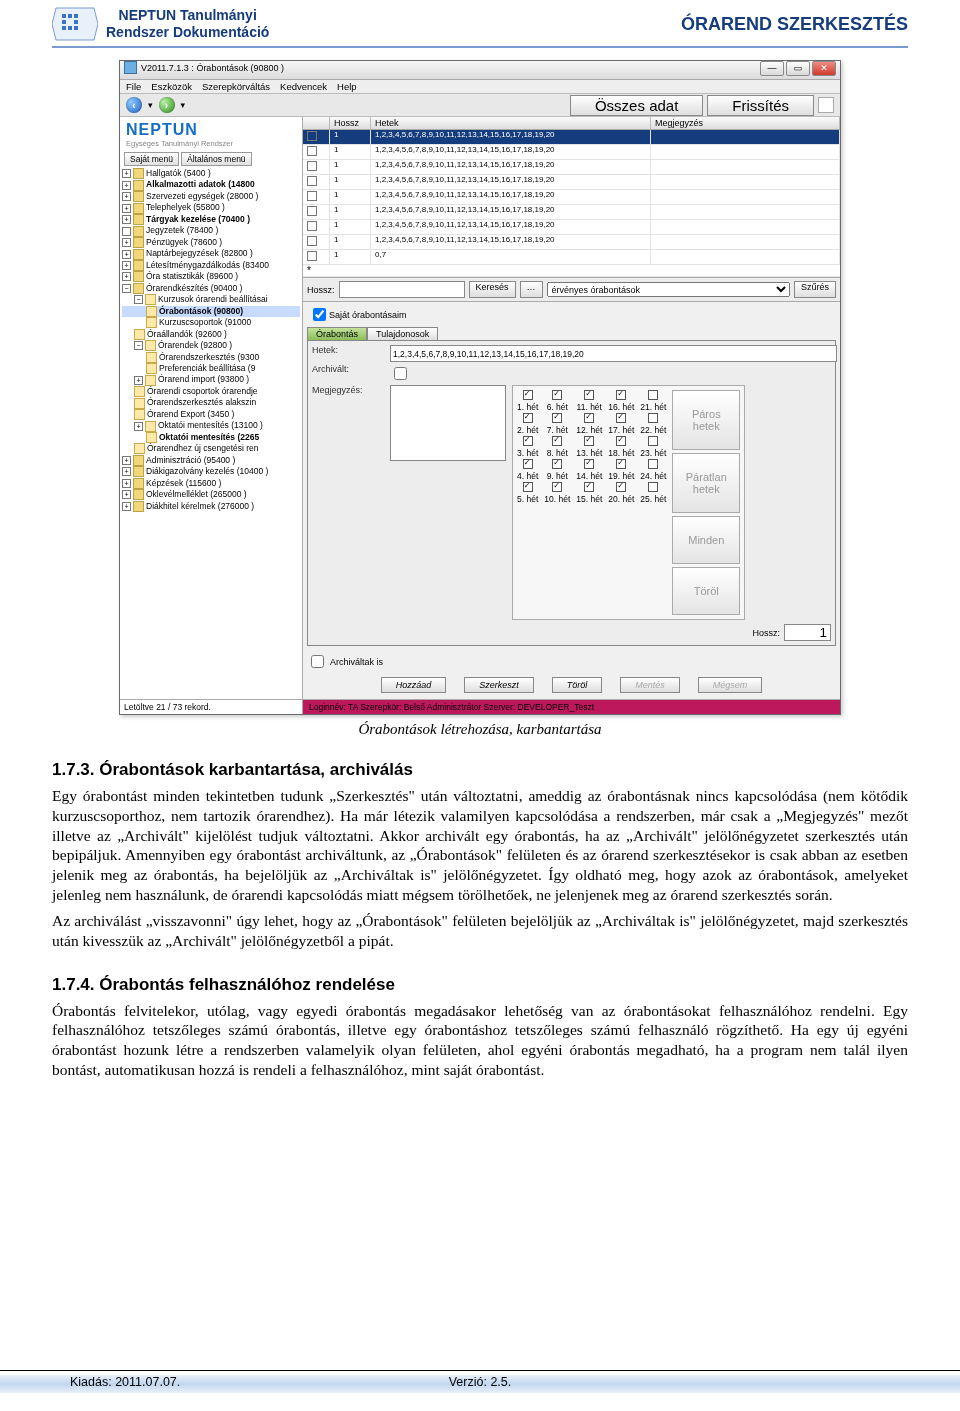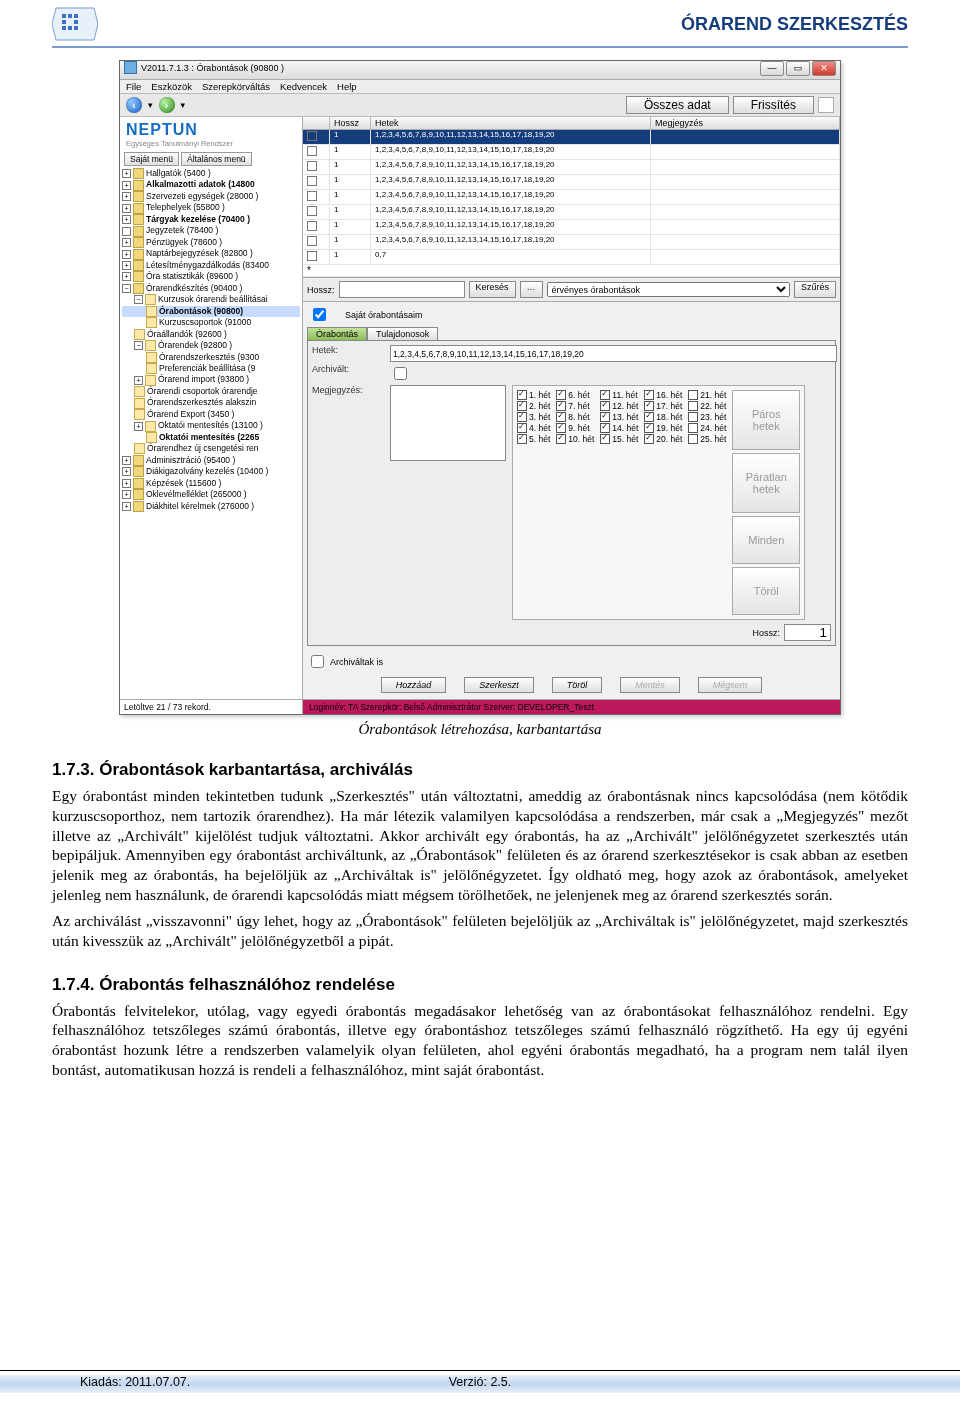--- a/index.html
+++ b/index.html
@@ -19,21 +19,21 @@
   .winbtns{display:flex;gap:2px;}
   .winbtn{width:22px;height:13px;border:1px solid #8a8a8a;background:linear-gradient(#fdfdfd,#d9d9d9);border-radius:2px;display:flex;align-items:center;justify-content:center;font-size:9px;line-height:1;}
   .winbtn.close{background:linear-gradient(#f08b84,#cf3a2c);color:#fff;}
   .menubar{display:flex;gap:10px;background:#eee;border-bottom:1px solid #bbb;padding:1px 6px;font-size:9.5px;}
   .toolbar{display:flex;align-items:center;gap:4px;background:#e8e8e8;border-bottom:1px solid #bbb;padding:2px 6px;height:18px;justify-content:space-between;}
   .tb-left{display:flex;align-items:center;gap:6px;}
   .circlebtn{width:16px;height:16px;border-radius:50%;display:flex;align-items:center;justify-content:center;color:#fff;font-size:10px;font-weight:bold;box-shadow:inset 0 0 2px rgba(0,0,0,.4);}
   .cb-blue{background:radial-gradient(circle at 30% 30%,#8ec8ff,#1e63c7);}
   .cb-green{background:radial-gradient(circle at 30% 30%,#b4f3a1,#2f8b1d);}
   .tb-right{display:flex;align-items:center;gap:4px;}
-  .tb-btn{border:1px solid #8a8a8a;background:linear-gradient(#fff,#dedede);padding:1px 17px;font-size:12px;}
+  .tb-btn{border:1px solid #8a8a8a;background:linear-gradient(#fff,#dedede);padding:1px 24px;font-size:15px;}
   .pin{width:14px;height:14px;border:1px solid #aaa;background:#fff;display:inline-block;}
   .body{display:flex;background:#f0f0f0;}
   .pane-left{width:182px;border-right:1px solid #aaa;background:#fff;display:flex;flex-direction:column;}
   .neptun-logo{padding:4px 6px;}
   .neptun-logo .nl1{color:#156ec2;font-family:Arial,sans-serif;font-weight:bold;font-size:16px;letter-spacing:1px;}
   .neptun-logo .nl2{color:#888;font-size:7.5px;}
   .menu-tabs{display:flex;gap:2px;padding:0 4px;}
   .menu-tab{border:1px solid #999;background:linear-gradient(#fff,#e0e0e0);font-size:8.5px;padding:1px 5px;}
   .tree{flex:1;overflow:hidden;padding:2px 2px 2px 2px;font-size:8.5px;line-height:1.35;color:#000;}
   .tree .it{display:flex;align-items:center;gap:2px;white-space:nowrap;}
@@ -53,53 +53,53 @@
   .grow{display:flex;border-bottom:1px solid #e3e3e3;font-size:8px;}
   .grow .gc{border-right:1px solid #e3e3e3;padding:0 4px;}
   .grow.sel{background:#153c7c;color:#fff;}
   .sq{width:8px;height:8px;border:1px solid #777;display:inline-block;margin:1px 0;}
   .glast{display:flex;border-bottom:1px solid #e3e3e3;}
   .glast .gc{padding:0 4px;font-size:10px;}
   .filterbar{display:flex;align-items:center;gap:4px;padding:3px 4px;border-bottom:1px solid #aaa;background:#ececec;font-size:9px;}
   .filterbar input[type=text]{height:13px;font-size:9px;border:1px solid #888;background:#fff;}
   .filterbar .fbtn{border:1px solid #888;background:linear-gradient(#fff,#dedede);padding:0 6px;height:15px;font-size:9px;}
   .filterbar select{font-size:9px;height:15px;}
-  .checkrow{padding:3px 6px;font-size:9px;display:flex;align-items:center;gap:16px;background:#f0f0f0;}
+  .checkrow{padding:3px 6px;font-size:9px;display:flex;align-items:center;gap:0;background:#f0f0f0;}
   .tabs2{display:flex;padding-left:4px;}
   .tab2{border:1px solid #888;border-bottom:none;background:linear-gradient(#c3e29c,#8bbe59);padding:1px 8px;font-size:9px;}
   .tab2.inactive{background:linear-gradient(#fff,#dedede);}
   .detailbox{border:1px solid #888;margin:0 4px 2px;background:#ededed;padding:4px;font-size:9px;}
   .drow{display:flex;align-items:flex-start;margin-bottom:2px;gap:20px;}
   .dlabel{width:58px;color:#333;}
   .dfield{flex:1;}
   .dfield input{width:100%;height:13px;border:1px solid #888;background:#fff;font-size:8.5px;}
   .weeks{border:1px solid #aaa;background:#f7f7f7;padding:4px;display:flex;gap:6px;}
   .wcol{display:flex;flex-direction:column;gap:1px;}
-  .wk{display:flex;align-items:center;gap:2px;font-size:8.5px;white-space:nowrap;}
+  .wk{display:flex;align-items:center;gap:2px;font-size:8.5px;white-space:nowrap;flex-direction:column;}
   .wk .cb{width:8px;height:8px;border:1px solid #555;display:inline-block;background:#fff;position:relative;}
   .wk .cb.on::after{content:"✓";position:absolute;font-size:8px;left:0;top:-2px;}
   .sidebtns{display:flex;flex-direction:column;gap:3px;margin-left:auto;}
   .sidebtns .sb{border:1px solid #aaa;background:linear-gradient(#fff,#e4e4e4);color:#999;font-size:11px;padding:17px 4px;text-align:center;width:58px;}
   .hosszrow{display:flex;align-items:center;gap:4px;justify-content:flex-end;margin-top:4px;font-size:9px;}
   .hosszrow input{width:40px;height:13px;border:1px solid #888;text-align:right;padding-right:3px;}
   .archrow{margin:4px 0 0 4px;font-size:9px;display:flex;align-items:center;gap:3px;}
   .btnrow{display:flex;justify-content:center;gap:18px;padding:6px 0;background:#f0f0f0;}
   .btnrow .bb{border:1px solid #888;background:linear-gradient(#fff,#dedede);padding:2px 14px;font-size:9px;font-style:italic;}
   .btnrow .bb.dis{color:#aaa;}
   .statusbar{border-top:1px solid #aaa;background:#be185d;padding:2px 6px;font-size:8.5px;}
   
   .figcap{font-style:italic;text-align:center;font-size:15px;margin:6px 0 22px;}
   
   h2{font-family:Verdana,Arial,sans-serif;font-weight:bold;font-size:17px;margin:0 0 6px;}
   p{margin:0 0 6px;text-align:justify;font-size:15.5px;line-height:1.28;}
   
   .ftr-line{border:none;border-top:1px solid #000;margin:0 0 4px;}
   .ftr-band{height:18px;background:linear-gradient(#e8f0fa,#c2d6ef 50%,#e8f0fa);position:relative;}
   .ftr-text{position:absolute;font-family:Verdana,Arial,sans-serif;font-size:12.5px;top:0;}
-  .ftr-l{left:80px;} .ftr-c{left:50%;transform:translateX(-50%);} .ftr-r{right:70px;margin-top:42px;}
+  .ftr-l{left:70px;} .ftr-c{left:50%;transform:translateX(-50%);} .ftr-r{right:70px;margin-top:42px;}
   .footer-wrap{position:absolute;bottom:18px;left:0;right:0;}
 </style>
 </head>
 <body>
 
 <div class="page">
 
   <div class="hdr">
     <div class="hdr-left">
       <svg class="hdr-logo" viewBox="0 0 46 36">
@@ -108,20 +108,24 @@
             <rect x="10" y="8" width="4" height="4"></rect>
             <rect x="16" y="8" width="4" height="4"></rect>
             <rect x="22" y="8" width="4" height="4"></rect>
             <rect x="10" y="14" width="4" height="4"></rect>
             <rect x="22" y="14" width="4" height="4"></rect>
             <rect x="10" y="20" width="4" height="4"></rect>
             <rect x="16" y="20" width="4" height="4"></rect>
             <rect x="22" y="20" width="4" height="4"></rect>
           </g>
       </svg>
+      <div class="hdr-text">
+        <div>NEPTUN Tanulmányi</div>
+        <div>Rendszer Dokumentáció</div>
+      </div>
     </div>
     <div class="hdr-right">ÓRAREND SZERKESZTÉS</div>
   </div>
   <hr class="hdr-rule">
 
   <div class="shot">
     <div class="titlebar">
       <div class="t-left">
           <span class="t-icon"></span>
           <span>V2011.7.1.3 : Órabontások (90800 )</span>

